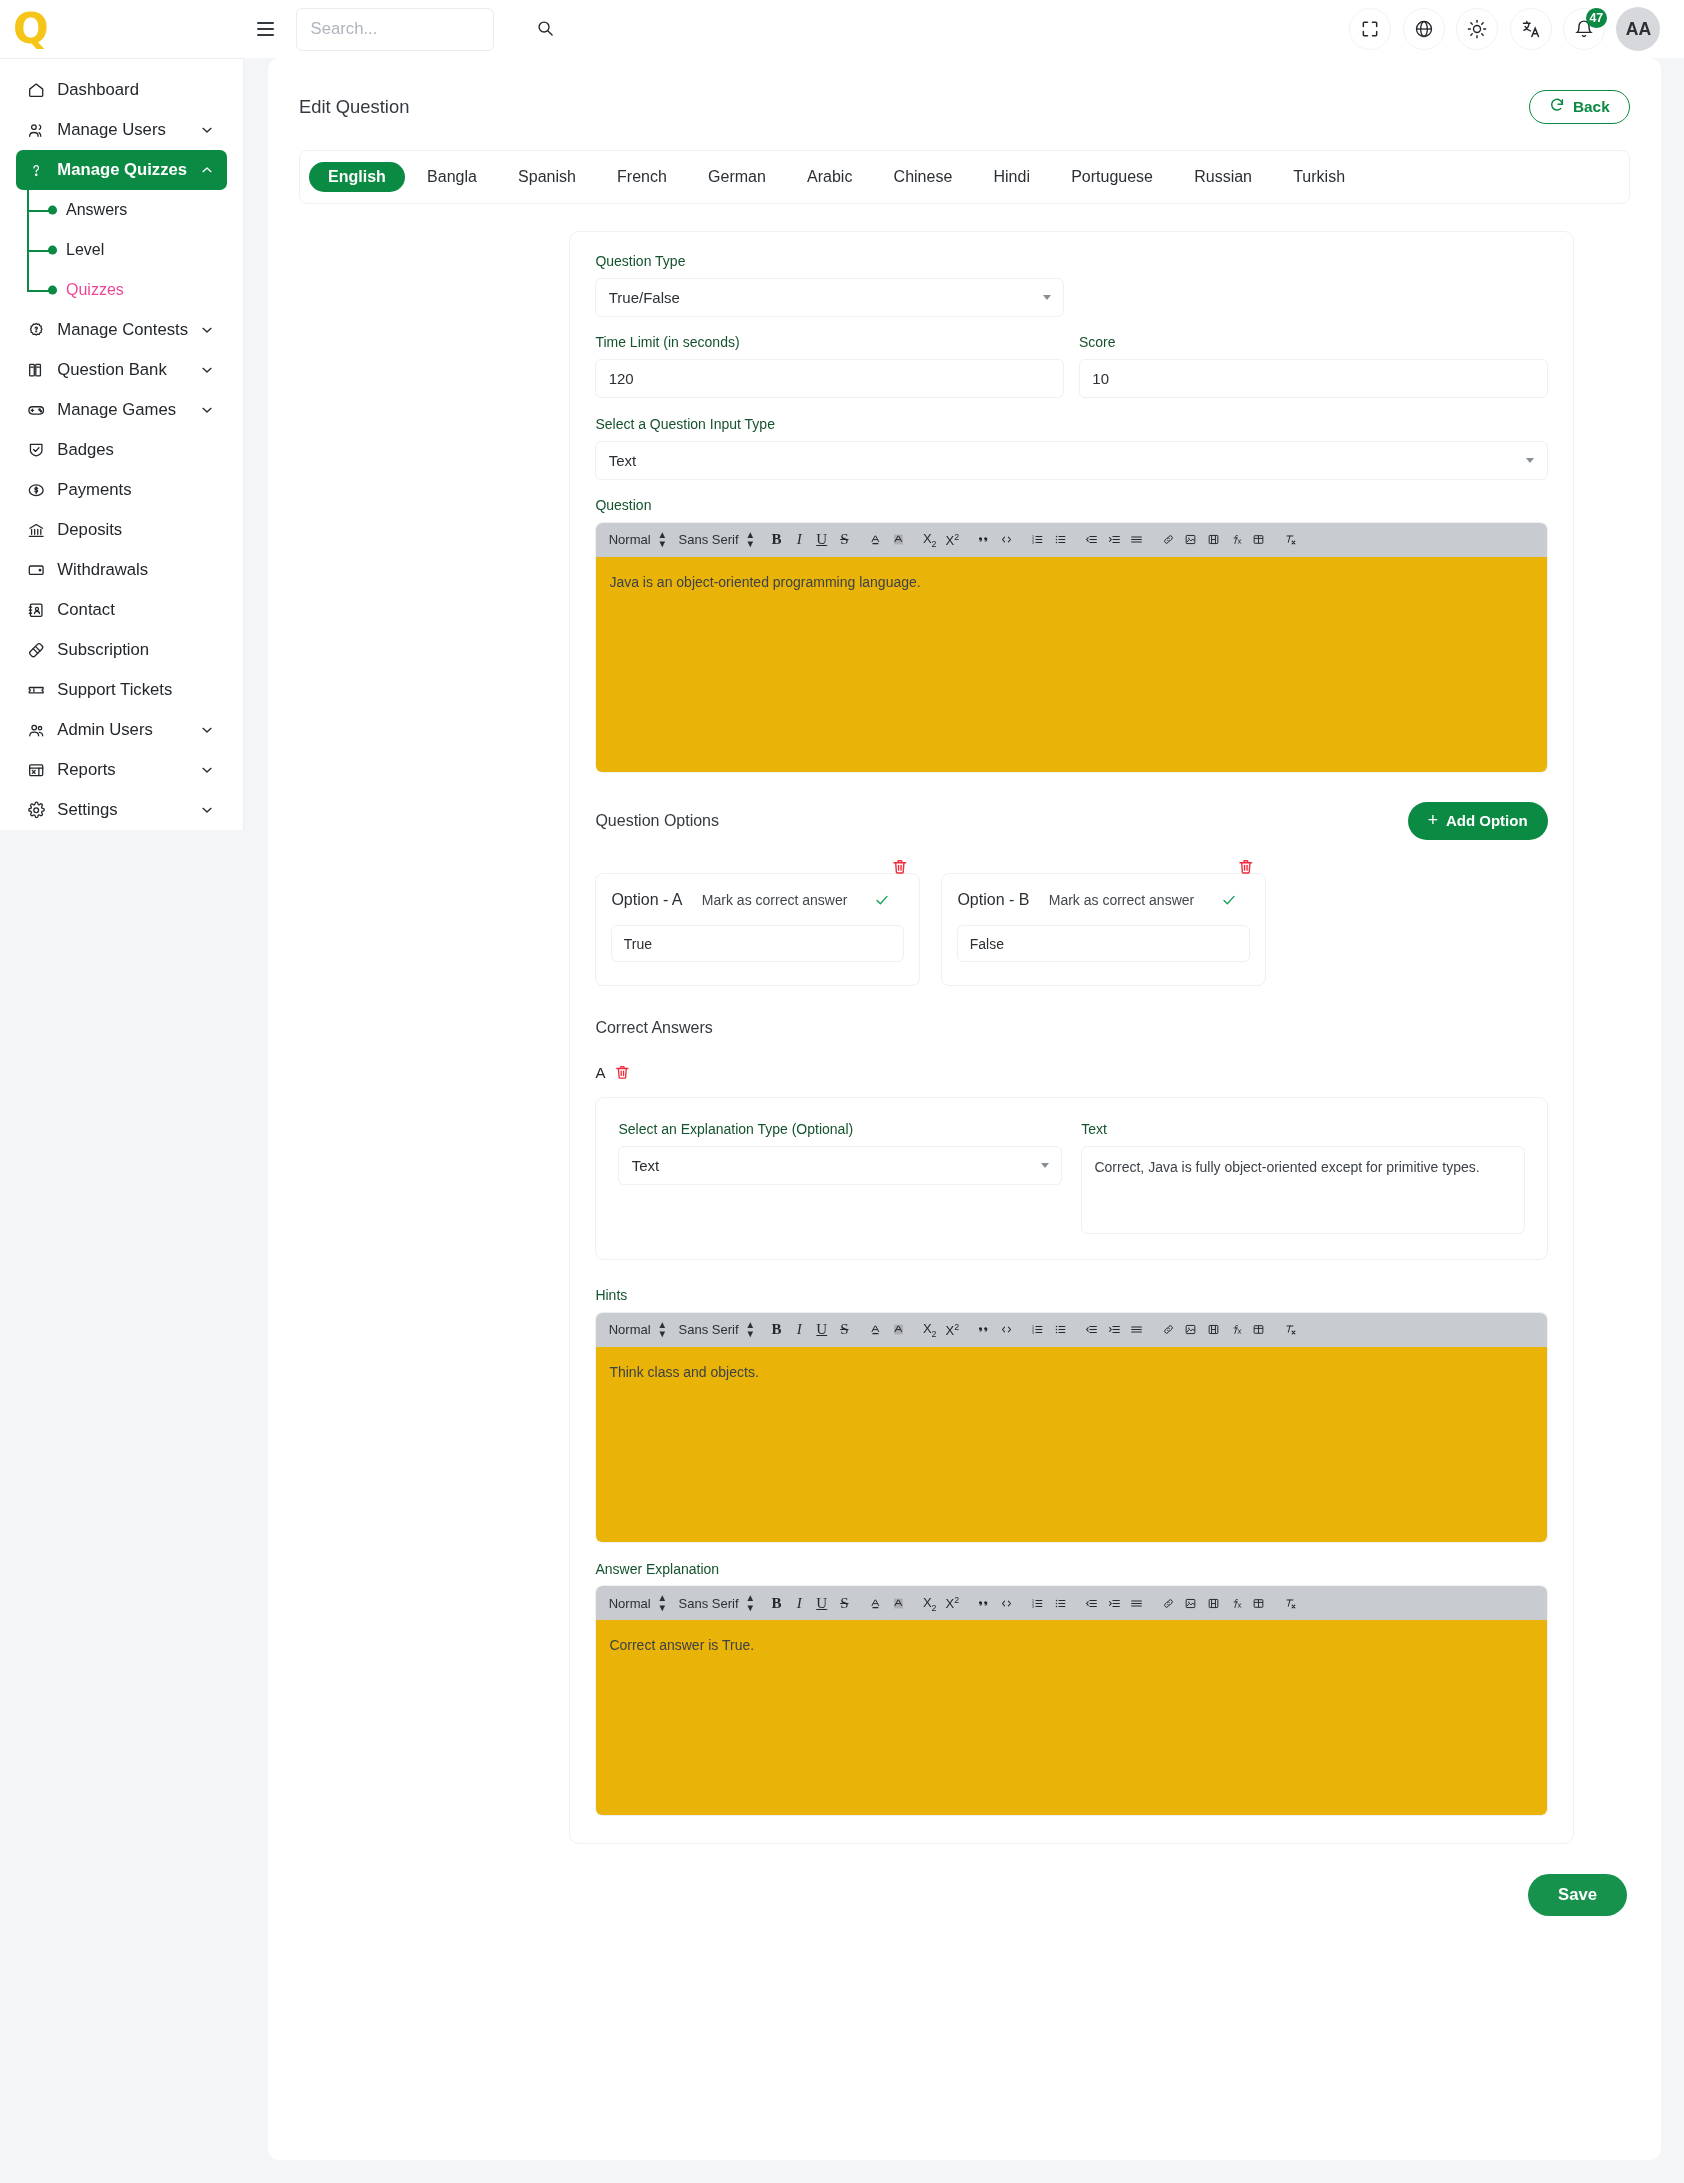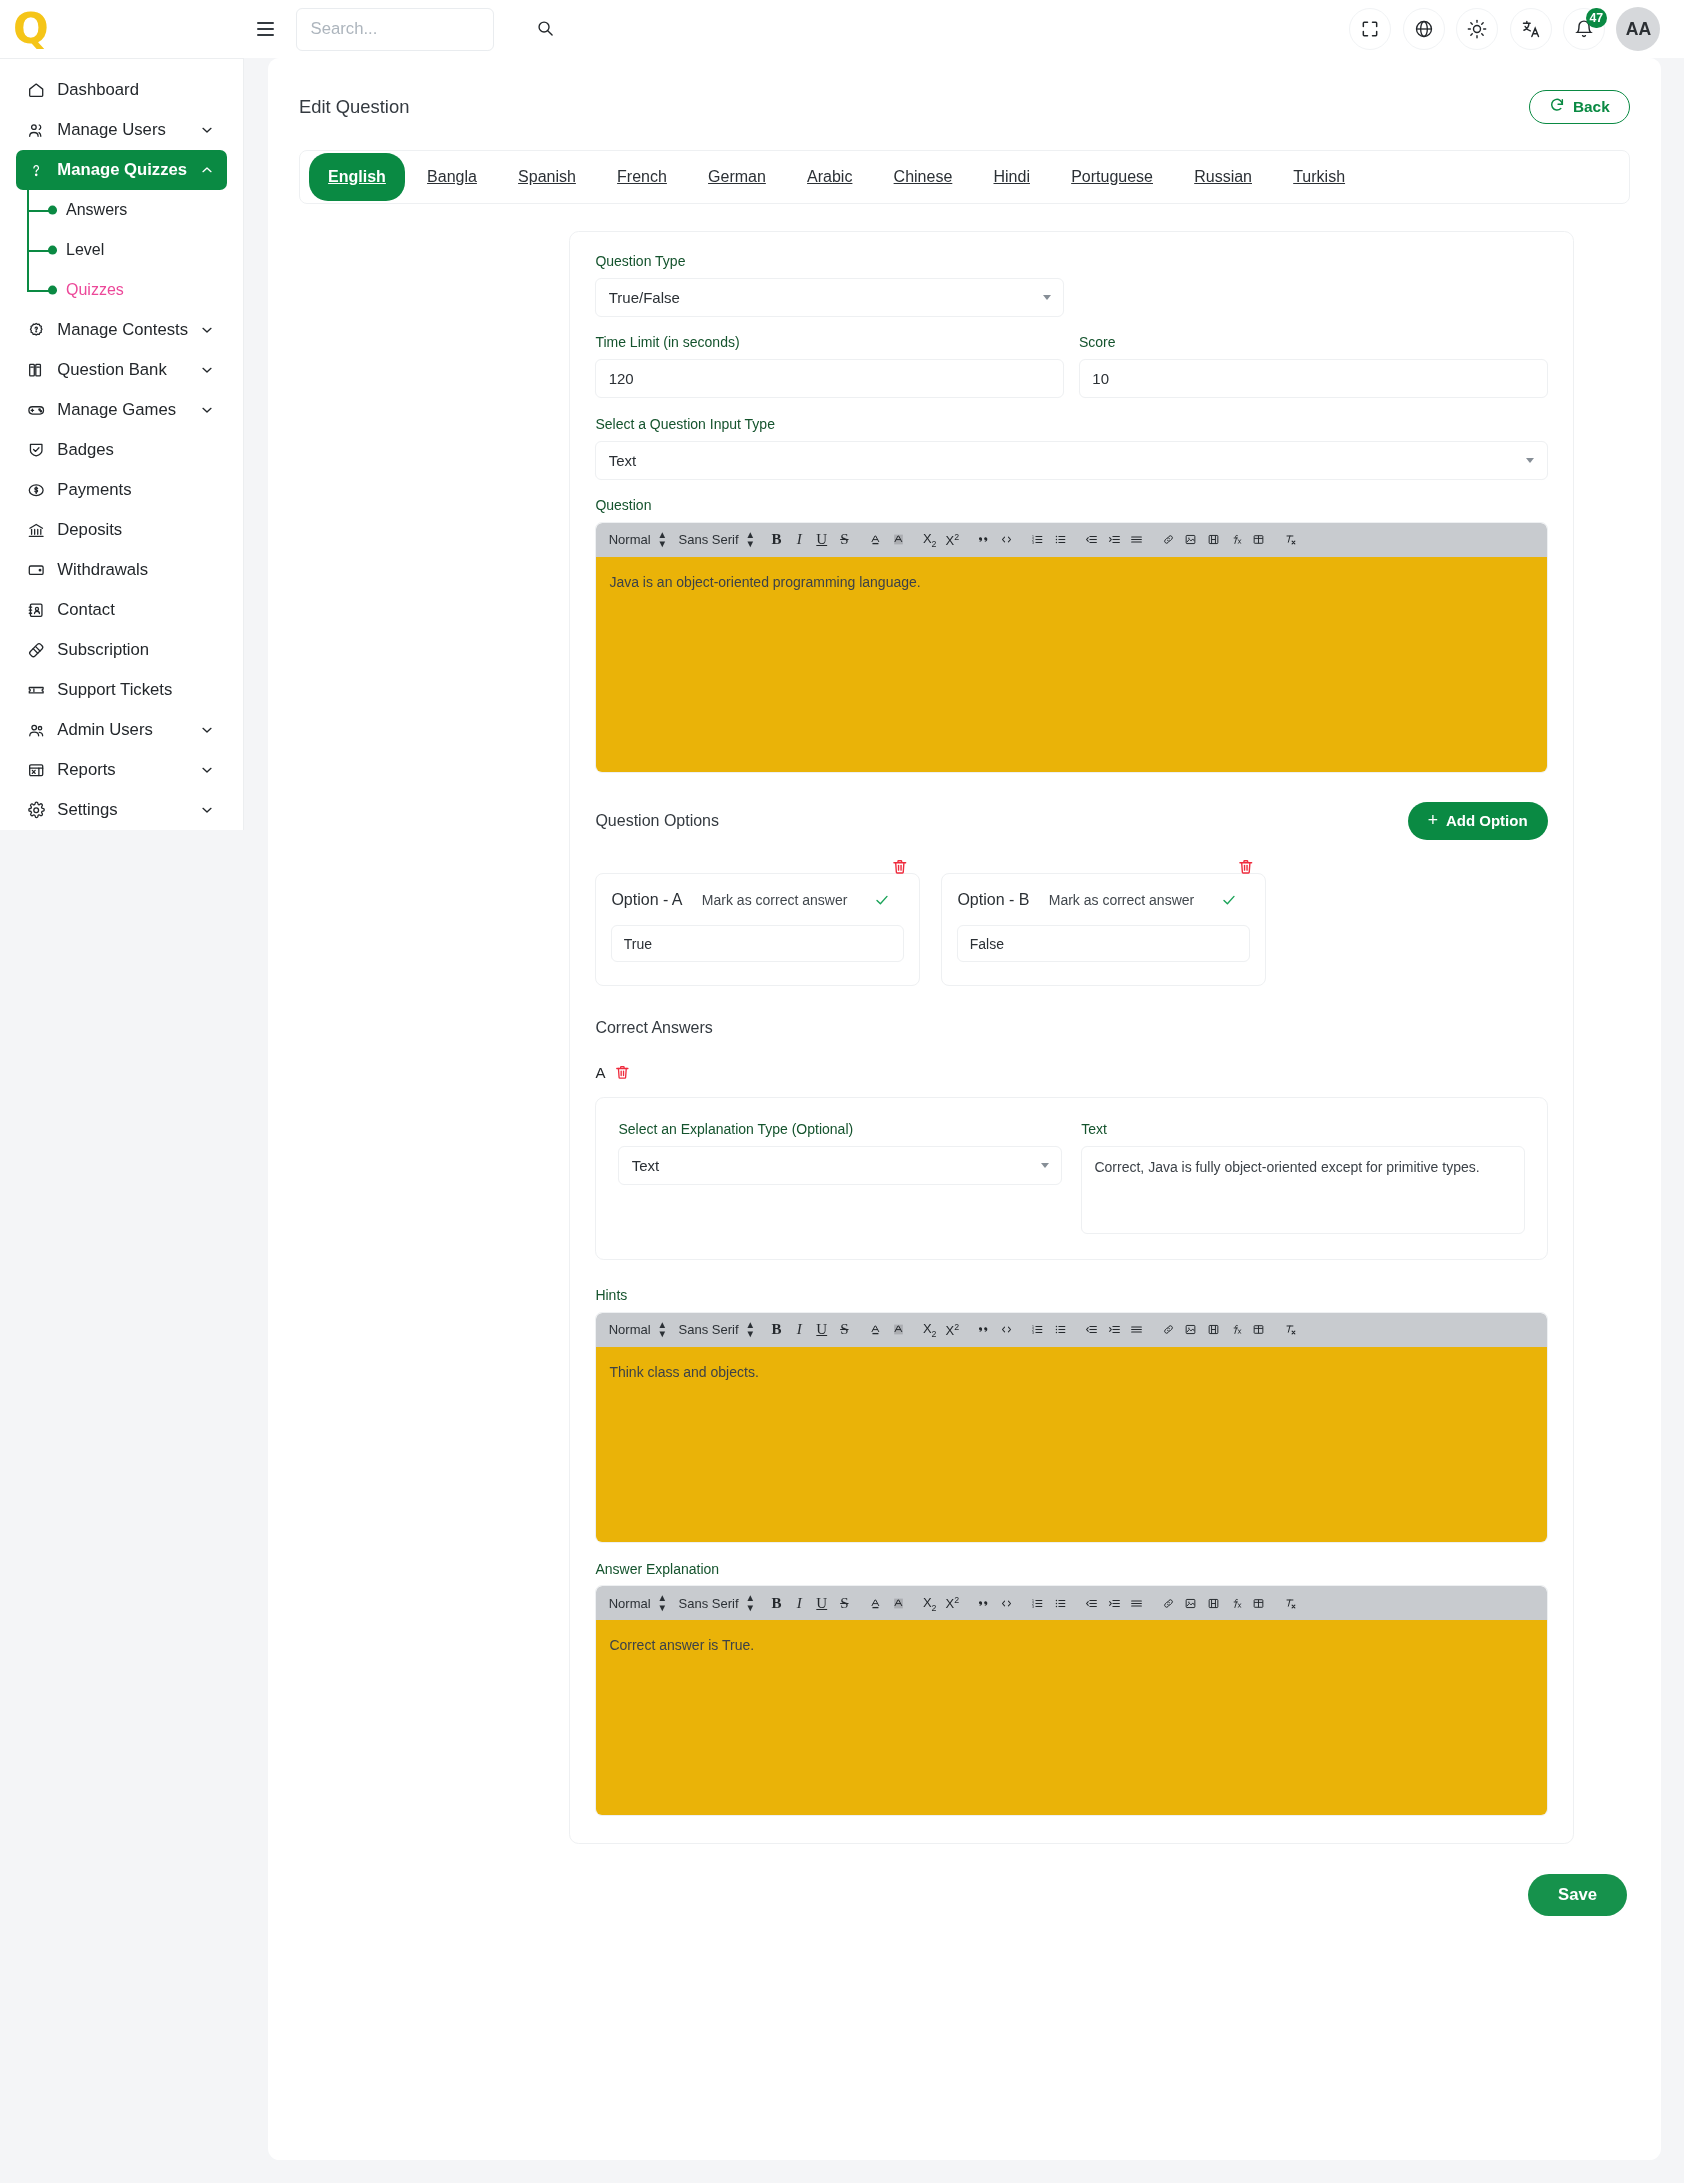--- a/index.html
+++ b/index.html
@@ -106,22 +106,22 @@
     font-size: 15.4px; font-weight: 600; background: #fff; cursor: pointer;
   }
   #back-btn svg { width: 16px; height: 16px; }
 
   #lang-tabs {
     margin: 26px 31px 0 31px; height: 54px;
     border: 0.9px solid #eef0f2; border-radius: 8px; background: #fff;
     display: flex; align-items: center; padding: 0 8.8px; gap: 2.6px;
   }
   .lang-tab {
-    height: 48px; padding: 0 19.3px; display: flex; align-items: center;
-    font-size: 16px; color: #2b3035; border-radius: 19px; cursor: pointer; white-space: nowrap; text-decoration: underline;
+    height: 30px; padding: 0 19.3px; display: flex; align-items: center;
+    font-size: 16px; color: #2b3035; border-radius: 19px; cursor: pointer; white-space: nowrap;
   }
   .lang-tab.active { background: #0a8a43; color: #fff; font-weight: 600; }
 
   #form-card {
     margin: 27px 31px 0 301px; width: 1005px;
     border: 0.9px solid #eef0f2; border-radius: 9.7px; background: #fff;
     padding: 21px 25.4px 27px 25.4px;
   }
 
   .field-label { font-size: 14px; color: #14532d; margin-bottom: 8.8px; }

